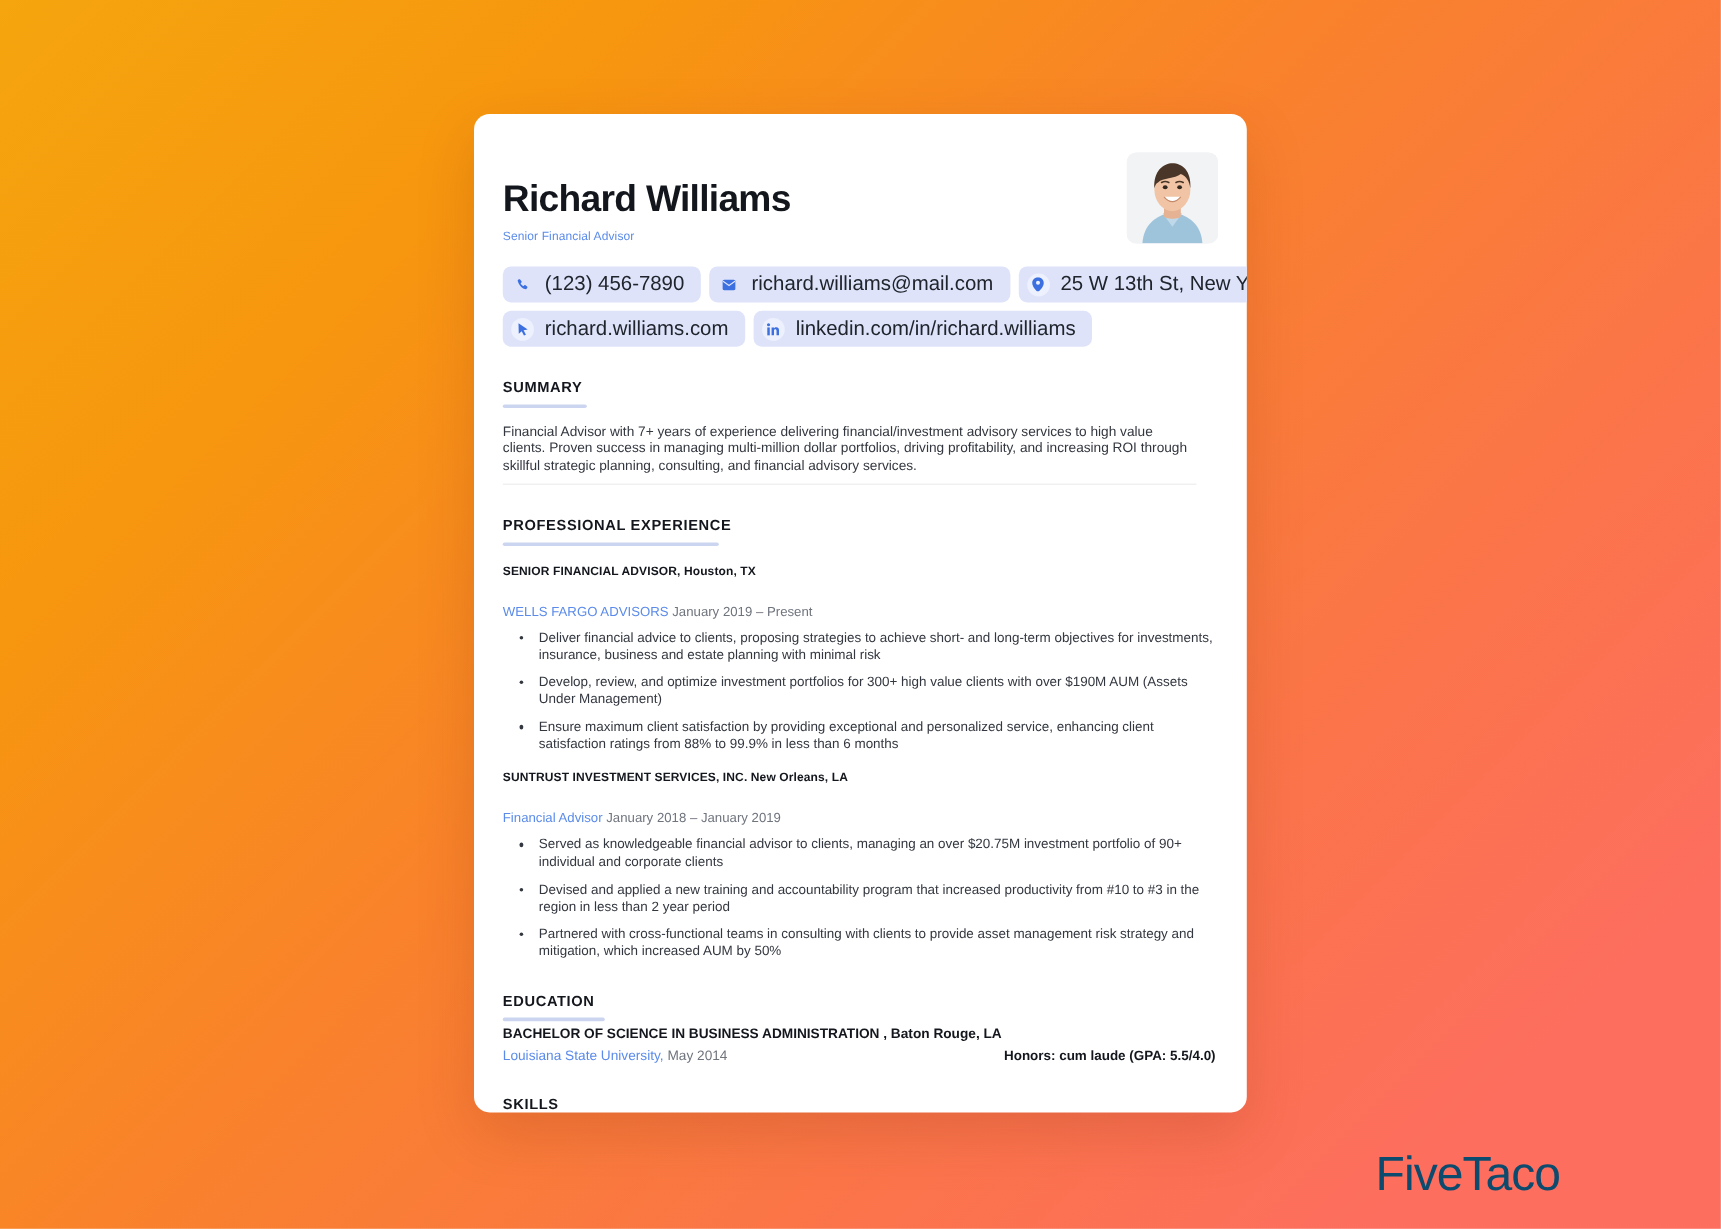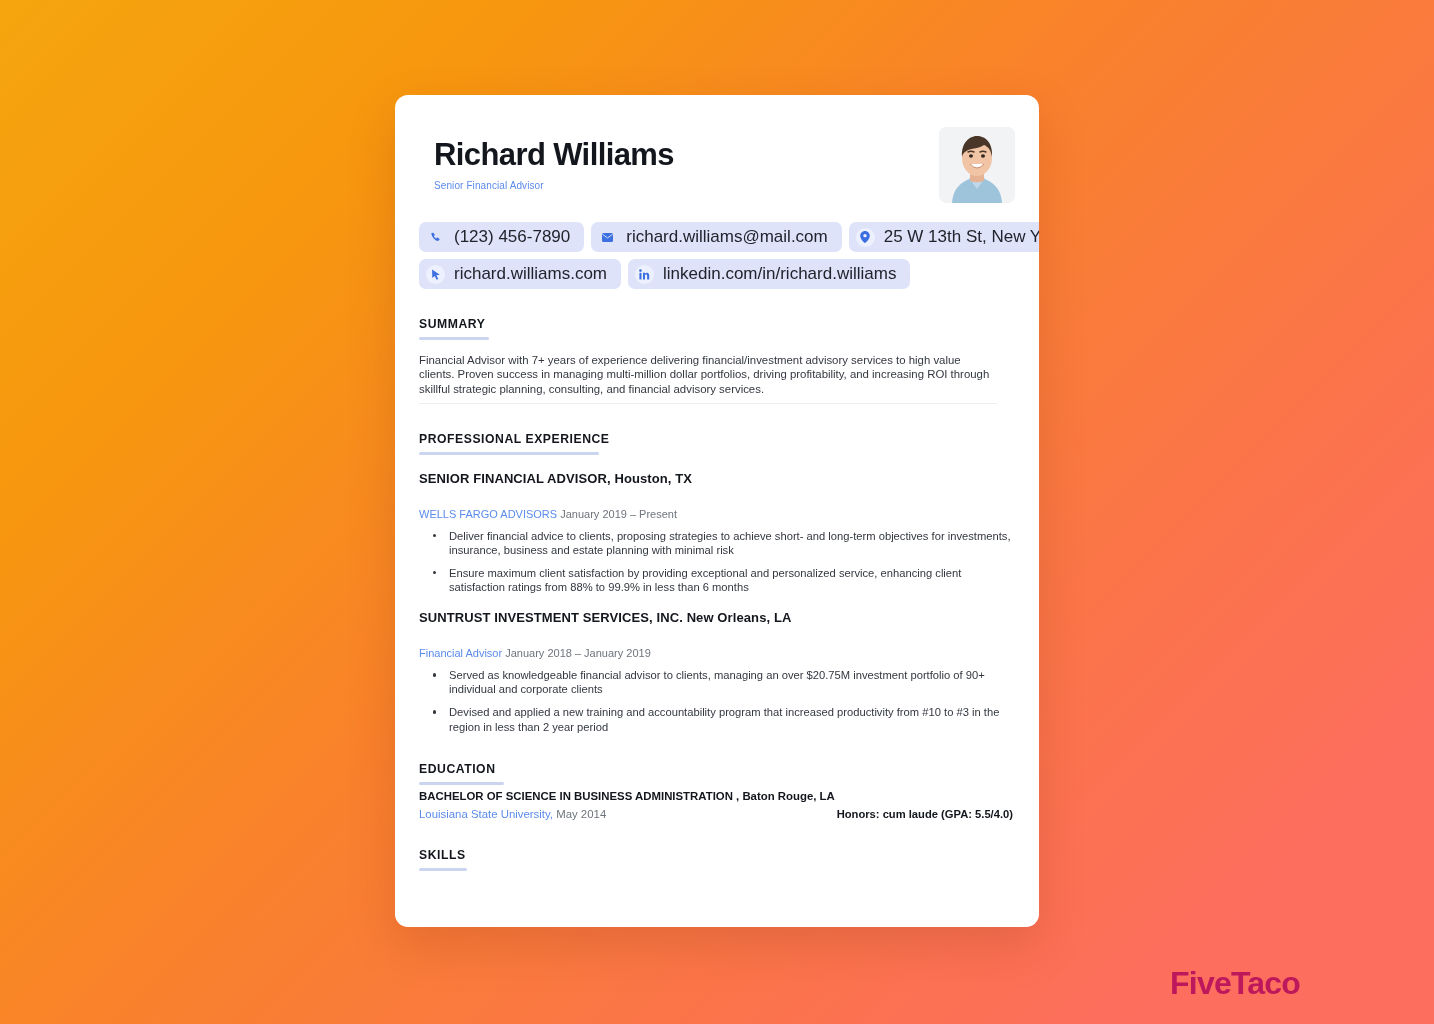--- a/index.html
+++ b/index.html
@@ -33,22 +33,21 @@
     border-radius: 13px;
     box-shadow: 0 18px 48px rgba(120, 40, 10, 0.18);
     padding: 32px 24px 0 24px;
     overflow: hidden;
   }
 
   
   .header-row {
     display: flex;
     justify-content: space-between;
-    align-items: center;
-    margin-left: 15px;
+    align-items: flex-end;
   }
 
   .name {
     font-size: 31px;
     font-weight: bold;
     color: #13161c;
     letter-spacing: -0.6px;
     line-height: 1.05;
   }
 
@@ -137,21 +136,21 @@
   .summary-rule {
     margin-top: 7px;
     height: 1px;
     background: #ededef;
     width: 578px;
   }
 
   
   .job { margin-top: 16px; }
   .job-head {
-    font-size: 13px;
+    font-size: 10px;
     font-weight: bold;
     color: #13161c;
     letter-spacing: 0.1px;
   }
   .job-sub {
     margin-top: 22px;
     font-size: 11px;
   }
   .job-company { color: #5B8BEA; }
   .job-role    { color: #5B8BEA; }
@@ -200,23 +199,23 @@
     font-size: 11.2px;
     font-weight: bold;
     color: #13161c;
   }
 
   
   .brand {
     position: absolute;
     right: 134px;
     bottom: 25px;
-    color: #be185d;
-    font-size: 32px;
-    font-weight: bold;
+    color: #0c4a6e;
+    font-size: 40px;
+    font-weight: normal;
     letter-spacing: -0.8px;
     line-height: 1;
   }
 </style>
 </head>
 <body>
 
 <div class="resume-card">
 
   <div class="header-row">
@@ -322,33 +321,35 @@
     </div>
 
     <div class="job">
       <div class="job-head">SENIOR FINANCIAL ADVISOR,  Houston, TX</div>
       <div class="job-sub">
         <span class="job-company">WELLS FARGO ADVISORS</span>
         <span class="job-dates">January 2019 – Present</span>
       </div>
       <ul class="bullets">
         <li>Deliver financial advice to clients, proposing strategies to achieve short- and long-term objectives for investments, insurance, business and estate planning with minimal risk</li>
+        <li>Develop, review, and optimize investment portfolios for 300+ high value clients with over $190M AUM (Assets Under Management)</li>
         <li>Ensure maximum client satisfaction by providing exceptional and personalized service, enhancing client satisfaction ratings from 88% to 99.9% in less than 6 months</li>
       </ul>
     </div>
 
     <div class="job">
       <div class="job-head">SUNTRUST INVESTMENT  SERVICES, INC.  New Orleans, LA</div>
       <div class="job-sub">
         <span class="job-role">Financial Advisor</span>
         <span class="job-dates">January 2018 – January 2019</span>
       </div>
       <ul class="bullets">
         <li>Served as knowledgeable financial advisor to clients, managing an over $20.75M investment portfolio of 90+ individual and corporate clients</li>
         <li>Devised and applied a new training and accountability program that increased productivity from #10 to #3 in the region in less than 2 year period</li>
+        <li>Partnered with cross-functional teams in consulting with clients to provide asset management risk strategy and mitigation, which increased AUM by 50%</li>
       </ul>
     </div>
   </div>
 
   <div class="section">
     <div>
       <div class="section-heading">EDUCATION</div>
       <div class="heading-rule rule-md"></div>
     </div>
     <div class="edu">

